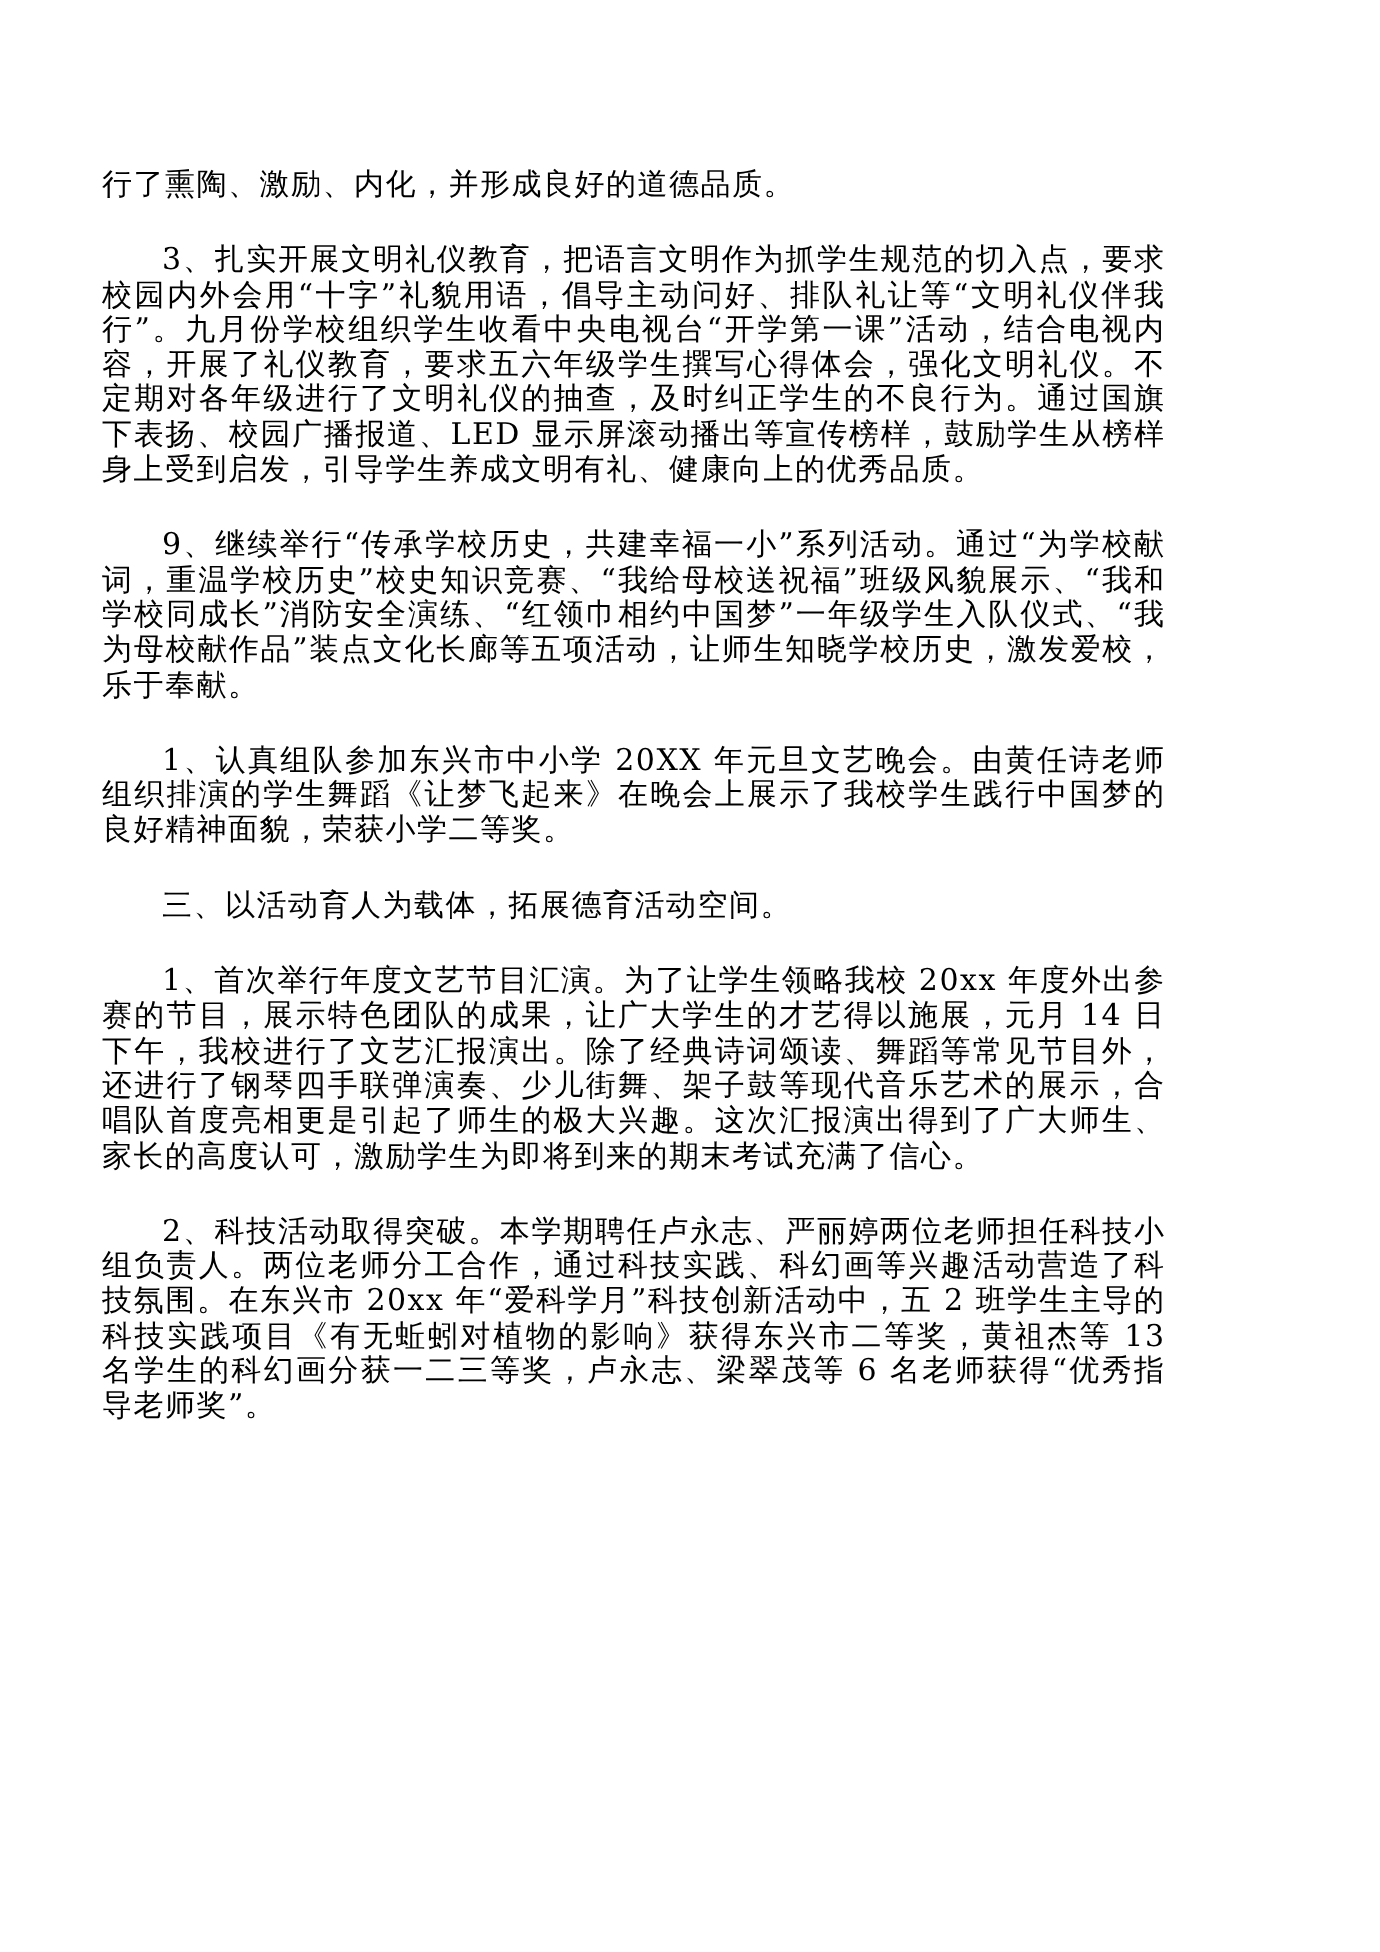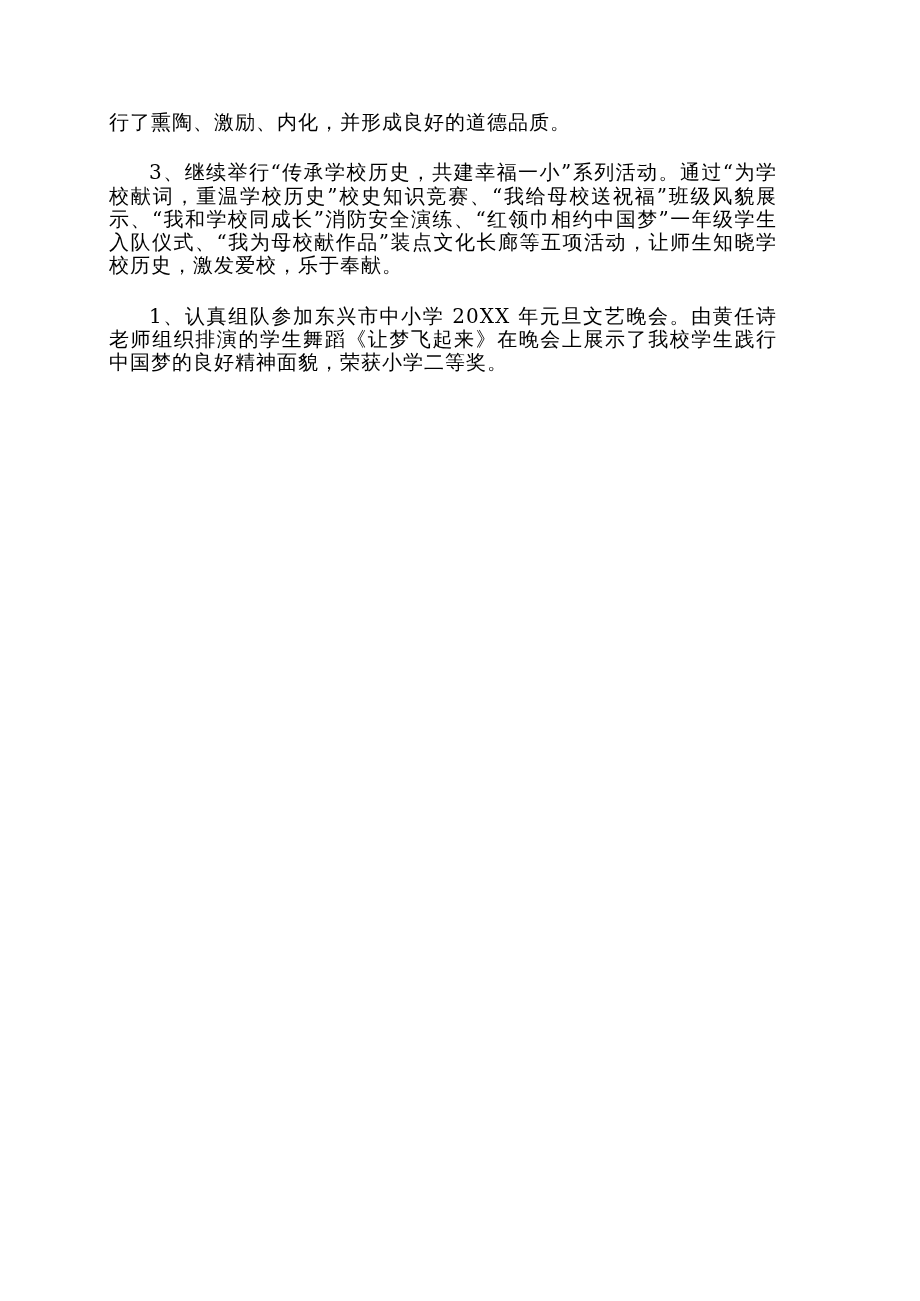--- a/index.html
+++ b/index.html
@@ -11,37 +11,41 @@
     width: 920px;
     height: 1301px;
     overflow: hidden;
     font-family: "DejaVu Serif", "Liberation Serif", serif;
   }
   .page {
     box-sizing: border-box;
     width: 920px;
     height: 1301px;
     background: #ffffff;
-    padding: 111px 143px 0 109px;
+    padding: 111px 143px 0 68px;
   }
   .doc-body p {
     margin: 0 0 27px 0;
     font-size: 20px;
     line-height: 23.3px;
     letter-spacing: 1px;
     color: #000000;
     text-align: justify;
     word-break: break-all;
   }
   .doc-body p.ind {
     text-indent: 2em;
   }
 </style>
 </head>
 <body>
 
 <div class="page">
   <div class="doc-body">
     <p>行了熏陶、激励、内化，并形成良好的道德品质。</p>
-    <p class="ind">3、继续举行“传承学校历史，共建幸福一小”系列活动。通过“为学校献词，重温学校历史”校史知识竞赛、“我给母校送祝福”班级风貌展示、“我和学校同成长”消防安全演练、“红领巾相约中国梦”一年级学生入队仪式、“我为母校献作品”装点文化长廊等五项活动，让师生知晓学校历史，激发爱校，乐于奉献。</p>
+    <p class="ind">3、扎实开展文明礼仪教育，把语言文明作为抓学生规范的切入点，要求校园内外会用“十字”礼貌用语，倡导主动问好、排队礼让等“文明礼仪伴我行”。九月份学校组织学生收看中央电视台“开学第一课”活动，结合电视内容，开展了礼仪教育，要求五六年级学生撰写心得体会，强化文明礼仪。不定期对各年级进行了文明礼仪的抽查，及时纠正学生的不良行为。通过国旗下表扬、校园广播报道、LED 显示屏滚动播出等宣传榜样，鼓励学生从榜样身上受到启发，引导学生养成文明有礼、健康向上的优秀品质。</p>
+    <p class="ind">9、继续举行“传承学校历史，共建幸福一小”系列活动。通过“为学校献词，重温学校历史”校史知识竞赛、“我给母校送祝福”班级风貌展示、“我和学校同成长”消防安全演练、“红领巾相约中国梦”一年级学生入队仪式、“我为母校献作品”装点文化长廊等五项活动，让师生知晓学校历史，激发爱校，乐于奉献。</p>
     <p class="ind">1、认真组队参加东兴市中小学 20XX 年元旦文艺晚会。由黄任诗老师组织排演的学生舞蹈《让梦飞起来》在晚会上展示了我校学生践行中国梦的良好精神面貌，荣获小学二等奖。</p>
+    <p class="ind">三、以活动育人为载体，拓展德育活动空间。</p>
+    <p class="ind">1、首次举行年度文艺节目汇演。为了让学生领略我校 20xx 年度外出参赛的节目，展示特色团队的成果，让广大学生的才艺得以施展，元月 14 日下午，我校进行了文艺汇报演出。除了经典诗词颂读、舞蹈等常见节目外，还进行了钢琴四手联弹演奏、少儿街舞、架子鼓等现代音乐艺术的展示，合唱队首度亮相更是引起了师生的极大兴趣。这次汇报演出得到了广大师生、家长的高度认可，激励学生为即将到来的期末考试充满了信心。</p>
+    <p class="ind">2、科技活动取得突破。本学期聘任卢永志、严丽婷两位老师担任科技小组负责人。两位老师分工合作，通过科技实践、科幻画等兴趣活动营造了科技氛围。在东兴市 20xx 年“爱科学月”科技创新活动中，五 2 班学生主导的科技实践项目《有无蚯蚓对植物的影响》获得东兴市二等奖，黄祖杰等 13 名学生的科幻画分获一二三等奖，卢永志、梁翠茂等 6 名老师获得“优秀指导老师奖”。</p>
   </div>
 </div>
 
 </body></html>

